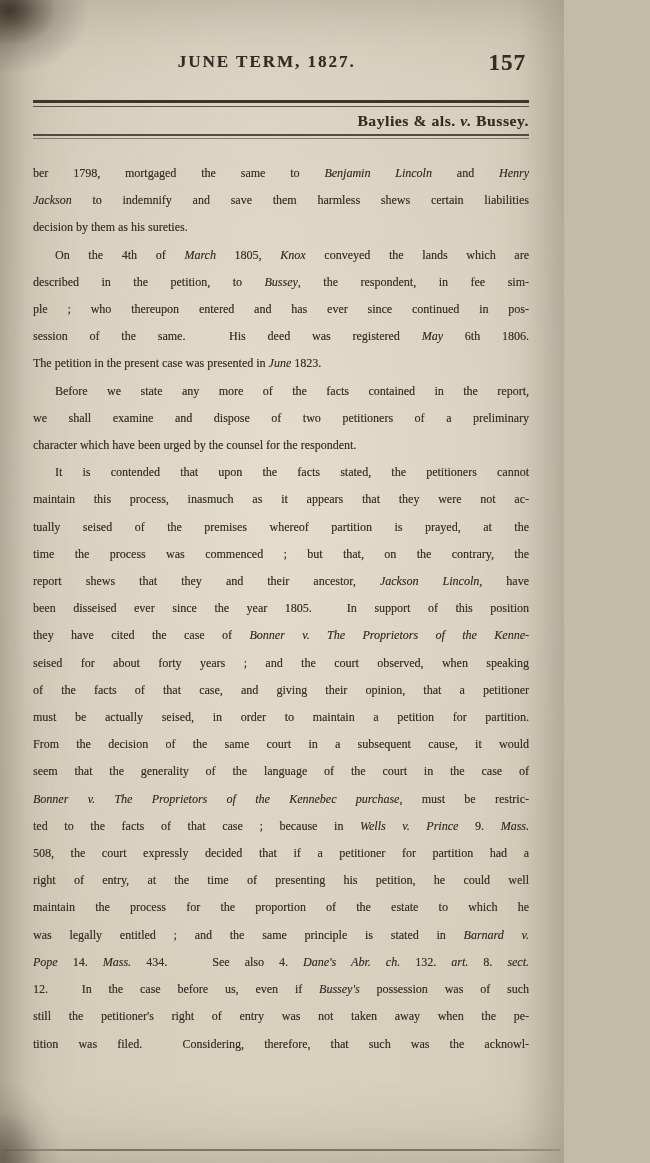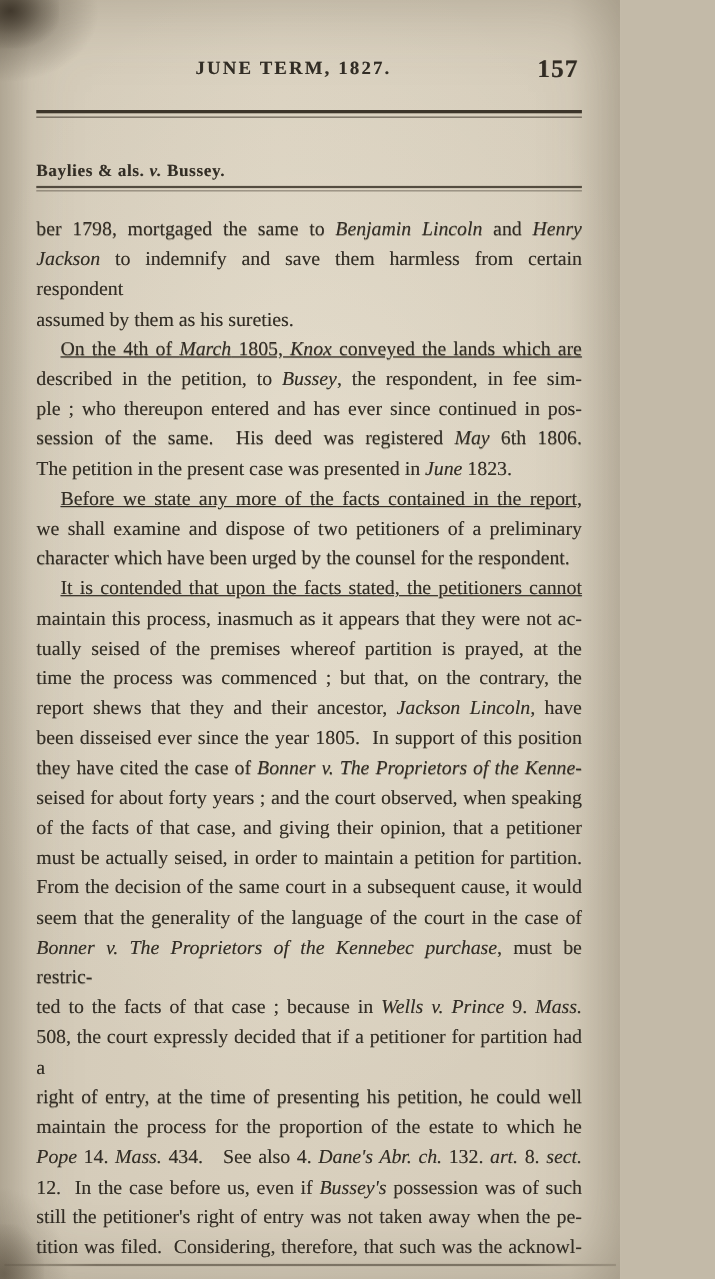--- a/index.html
+++ b/index.html
@@ -45,43 +45,42 @@
   .pageno {
     position:absolute; right:3px; top:-2px;
     font-size:23px; font-weight:bold; letter-spacing:1px;
   }
   .rule-heavy {
     height:7px;
     border-top:3px solid var(--rule,#3c352a);
     border-bottom:1.5px solid rgba(60,53,42,0.8);
   }
   .case-title {
-    text-align:left; font-size:15.5px; font-weight:bold; letter-spacing:0.6px;
+    text-align:right; font-size:15.5px; font-weight:bold; letter-spacing:0.6px;
     padding:5px 0 4px 0;
     text-shadow: 0.3px 0.3px 0.4px rgba(50,44,33,0.4);
-    margin-top: 35px;
   }
   .rule-light {
     height:5px;
     border-top:2px solid rgba(60,53,42,0.85);
     border-bottom:1px solid rgba(60,53,42,0.55);
   }
   .body-text {
     margin-top:21px;
-    font-size:18px;
+    font-size:12px;
     text-shadow: 0.2px 0.2px 0.4px rgba(55,48,36,0.45);
   }
   .line {
     line-height:27.2px;
     text-align:justify;
     text-align-last:justify;
     white-space:pre-wrap;
   }
   .line.endline { text-align-last:left; }
-  .para.indent .line:first-child { text-indent:22px;text-decoration:underline; }
+  .para.indent .line:first-child { text-indent:22px; }
   .it { font-style:italic; }
 </style>
 </head>
 <body>
 
 <div class="page">
   <div class="artifact-corner-tl"></div>
   <div class="artifact-corner-bl"></div>
   <div class="artifact-bottom-line"></div>
 
@@ -91,22 +90,22 @@
       <span class="pageno">157</span>
     </div>
 
     <div class="rule-heavy"></div>
     <div class="case-title"><span>Baylies &amp; als. </span><span class="it">v.</span><span> Bussey.</span></div>
     <div class="rule-light"></div>
 
     <div class="body-text">
         <div class="para">
           <div class="line"><span>ber 1798, mortgaged the same to </span><span class="it">Benjamin Lincoln</span><span> and </span><span class="it">Henry</span></div>
-          <div class="line"><span class="it">Jackson</span><span> to indemnify and save them harmless from certain respondent</span></div>
-          <div class="line endline"><span>assumed by them as his sureties.</span></div>
+          <div class="line"><span class="it">Jackson</span><span> to indemnify and save them harmless shews certain liabilities</span></div>
+          <div class="line endline"><span>decision by them as his sureties.</span></div>
         </div>
         <div class="para indent">
           <div class="line"><span>On the 4th of </span><span class="it">March</span><span> 1805, </span><span class="it">Knox</span><span> conveyed the lands which are</span></div>
           <div class="line"><span>described in the petition, to </span><span class="it">Bussey</span><span>, the respondent, in fee sim-</span></div>
           <div class="line"><span>ple ; who thereupon entered and has ever since continued in pos-</span></div>
           <div class="line"><span>session of the same.  His deed was registered </span><span class="it">May</span><span> 6th 1806.</span></div>
           <div class="line endline"><span>The petition in the present case was presented in </span><span class="it">June</span><span> 1823.</span></div>
         </div>
         <div class="para indent">
           <div class="line"><span>Before we state any more of the facts contained in the report,</span></div>
@@ -124,20 +123,21 @@
           <div class="line"><span>seised for about forty years ; and the court observed, when speaking</span></div>
           <div class="line"><span>of the facts of that case, and giving their opinion, that a petitioner</span></div>
           <div class="line"><span>must be actually seised, in order to maintain a petition for partition.</span></div>
           <div class="line"><span>From the decision of the same court in a subsequent cause, it would</span></div>
           <div class="line"><span>seem that the generality of the language of the court in the case of</span></div>
           <div class="line"><span class="it">Bonner v. The Proprietors of the Kennebec purchase</span><span>, must be restric-</span></div>
           <div class="line"><span>ted to the facts of that case ; because in </span><span class="it">Wells v. Prince</span><span> 9. </span><span class="it">Mass.</span></div>
           <div class="line"><span>508, the court expressly decided that if a petitioner for partition had a</span></div>
           <div class="line"><span>right of entry, at the time of presenting his petition, he could well</span></div>
           <div class="line"><span>maintain the process for the proportion of the estate to which he</span></div>
+          <div class="line"><span>was legally entitled ; and the same principle is stated in </span><span class="it">Barnard v.</span></div>
           <div class="line"><span class="it">Pope</span><span> 14. </span><span class="it">Mass.</span><span> 434.   See also 4. </span><span class="it">Dane's Abr. ch.</span><span> 132. </span><span class="it">art.</span><span> 8. </span><span class="it">sect.</span></div>
           <div class="line"><span>12.  In the case before us, even if </span><span class="it">Bussey's</span><span> possession was of such</span></div>
           <div class="line"><span>still the petitioner's right of entry was not taken away when the pe-</span></div>
           <div class="line"><span>tition was filed.  Considering, therefore, that such was the acknowl-</span></div>
         </div>
       </div>
   </div>
 </div>
 
 </body></html>

